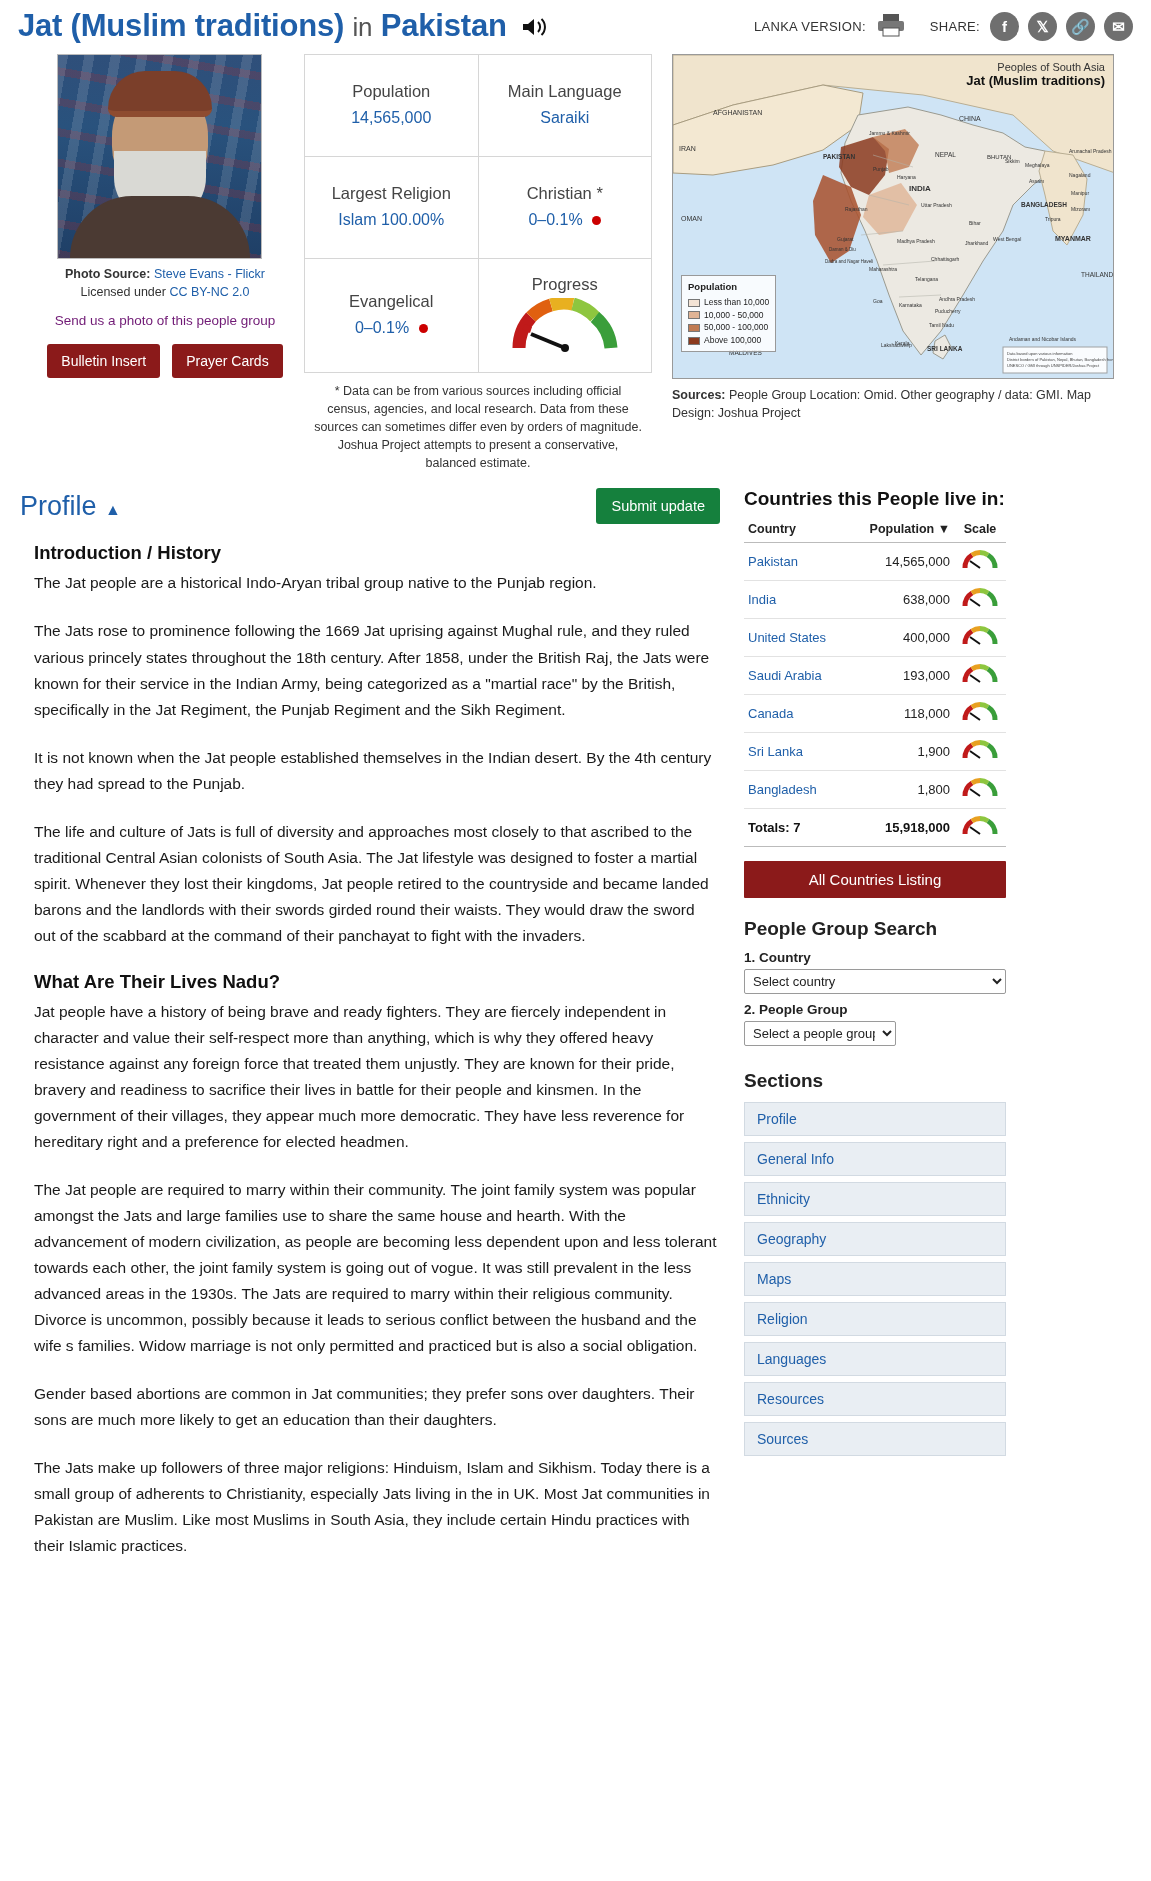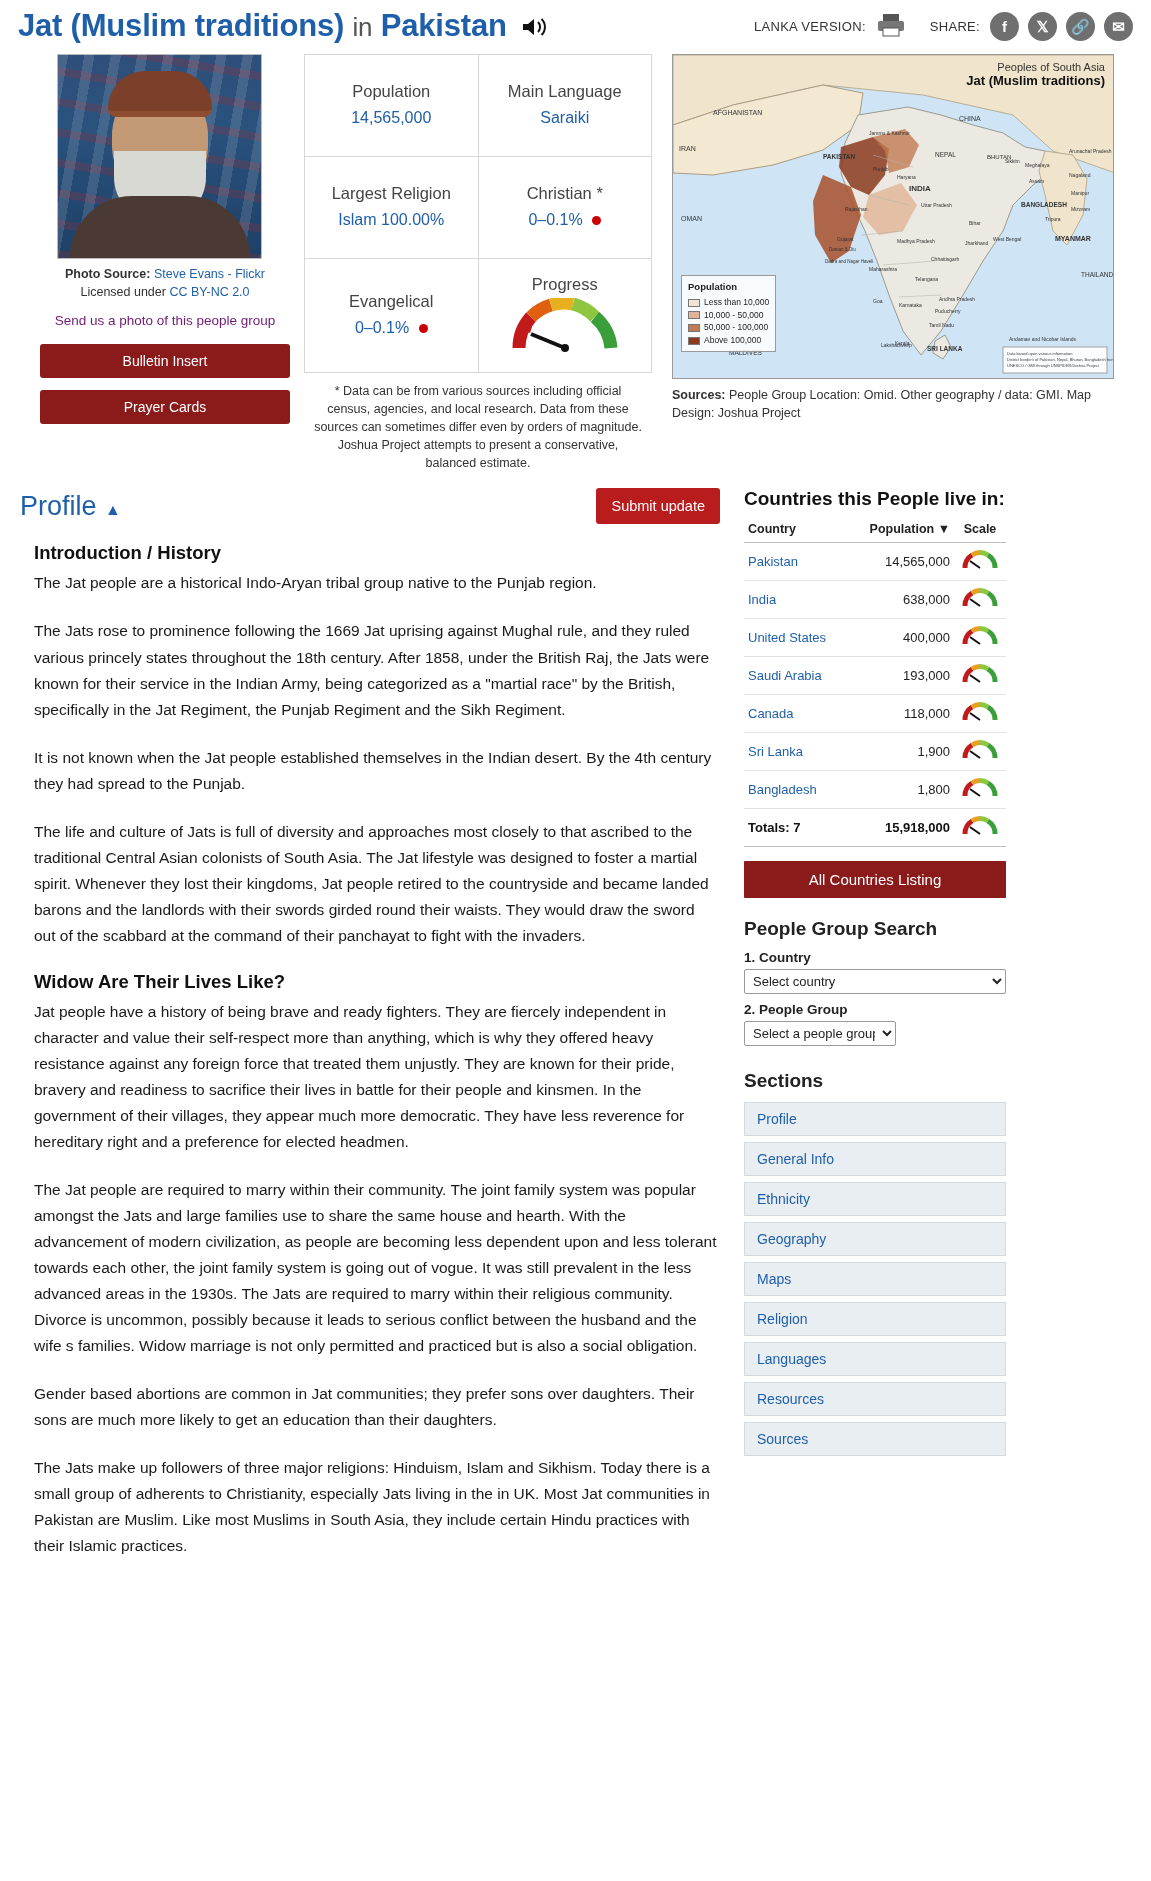--- a/index.html
+++ b/index.html
@@ -71,21 +71,21 @@
   .photo .body {
     position: absolute; left: 50%; transform: translateX(-50%);
     bottom: 0; width: 180px; height: 62px; border-radius: 70px 70px 0 0;
     background: #4b3a33;
   }
   .photo-caption { text-align: center; font-size: 12.5px; margin-top: 6px; line-height: 1.45; color: #333; }
   .photo-caption b { font-weight: bold; }
   .photo-caption a, .link { color: #1f5fa9; text-decoration: none; }
   .send-photo { text-align: center; font-size: 13.5px; margin-top: 12px; }
   .send-photo a { color: #701a75; text-decoration: none; }
-  .btn-row { display: flex; gap: 12px; justify-content: center; margin-top: 16px; flex-direction: column; }
+  .btn-row { display: flex; gap: 12px; justify-content: center; margin-top: 16px; }
   .btn-dark {
     background: #8b1a1a; color: #fff; border: none; border-radius: 3px;
     padding: 9px 14px; font-size: 14px; cursor: pointer;
   }
 
   
   .stats-col { width: 348px; }
   .stats {
     width: 348px; border-collapse: collapse; border: 1px solid #d6d6d6;
     table-layout: fixed;
@@ -123,21 +123,21 @@
   .map-sources { font-size: 12.5px; color: #333; margin-top: 7px; line-height: 1.45; max-width: 445px; }
   .map-sources b { font-weight: bold; }
 
   
   .body-wrap { display: flex; gap: 24px; padding: 16px 4px 20px 6px; }
   .main-col { width: 700px; }
   .profile-head { display: flex; align-items: center; justify-content: space-between; }
   .profile-title { font-size: 27px; color: #1f5fa9; font-weight: normal; }
   .caret { font-size: 16px; color: #1f5fa9; margin-left: 4px; }
   .submit-btn {
-    background: #b91c1c; color: #fff; border: none; border-radius: 3px;
+    background: #15803d; color: #fff; border: none; border-radius: 3px;
     padding: 10px 15px; font-size: 14.5px; cursor: pointer;
   }
   h2.sec { font-size: 18.5px; margin: 18px 0 6px 14px; color: #111; font-weight: bold; }
   .para { font-size: 15.5px; line-height: 1.68; margin: 0 0 22px 14px; color: #1a1a1a; }
 
   
   .side-col { width: 262px; }
   .side-title { font-size: 19px; font-weight: bold; color: #111; margin-bottom: 8px; }
   table.countries { width: 100%; border-collapse: collapse; font-size: 13px; }
   table.countries th {
@@ -392,21 +392,21 @@
         </div>
         <button class="submit-btn">Submit update</button>
       </div>
 
       <h2 class="sec">Introduction / History</h2>
       <p class="para">The Jat people are a historical Indo-Aryan tribal group native to the Punjab region.</p>
       <p class="para">The Jats rose to prominence following the 1669 Jat uprising against Mughal rule, and they ruled various princely states throughout the 18th century. After 1858, under the British Raj, the Jats were known for their service in the Indian Army, being categorized as a "martial race" by the British, specifically in the Jat Regiment, the Punjab Regiment and the Sikh Regiment.</p>
       <p class="para">It is not known when the Jat people established themselves in the Indian desert. By the 4th century they had spread to the Punjab.</p>
       <p class="para">The life and culture of Jats is full of diversity and approaches most closely to that ascribed to the traditional Central Asian colonists of South Asia. The Jat lifestyle was designed to foster a martial spirit. Whenever they lost their kingdoms, Jat people retired to the countryside and became landed barons and the landlords with their swords girded round their waists. They would draw the sword out of the scabbard at the command of their panchayat to fight with the invaders.</p>
 
-      <h2 class="sec">Widow Are Their Lives Like?</h2>
+      <h2 class="sec">What Are Their Lives Nadu?</h2>
       <p class="para">Jat people have a history of being brave and ready fighters. They are fiercely independent in character and value their self-respect more than anything, which is why they offered heavy resistance against any foreign force that treated them unjustly. They are known for their pride, bravery and readiness to sacrifice their lives in battle for their people and kinsmen. In the government of their villages, they appear much more democratic. They have less reverence for hereditary right and a preference for elected headmen.</p>
       <p class="para">The Jat people are required to marry within their community. The joint family system was popular amongst the Jats and large families use to share the same house and hearth. With the advancement of modern civilization, as people are becoming less dependent upon and less tolerant towards each other, the joint family system is going out of vogue. It was still prevalent in the less advanced areas in the 1930s. The Jats are required to marry within their religious community. Divorce is uncommon, possibly because it leads to serious conflict between the husband and the wife s families. Widow marriage is not only permitted and practiced but is also a social obligation.</p>
       <p class="para">Gender based abortions are common in Jat communities; they prefer sons over daughters. Their sons are much more likely to get an education than their daughters.</p>
 
       <p class="para">The Jats make up followers of three major religions: Hinduism, Islam and Sikhism. Today there is a small group of adherents to Christianity, especially Jats living in the in UK. Most Jat communities in Pakistan are Muslim. Like most Muslims in South Asia, they include certain Hindu practices with their Islamic practices.</p>
     </div>
 
     <div class="side-col">
       <div class="side-title">Countries this People live in:</div>
       <table class="countries">

